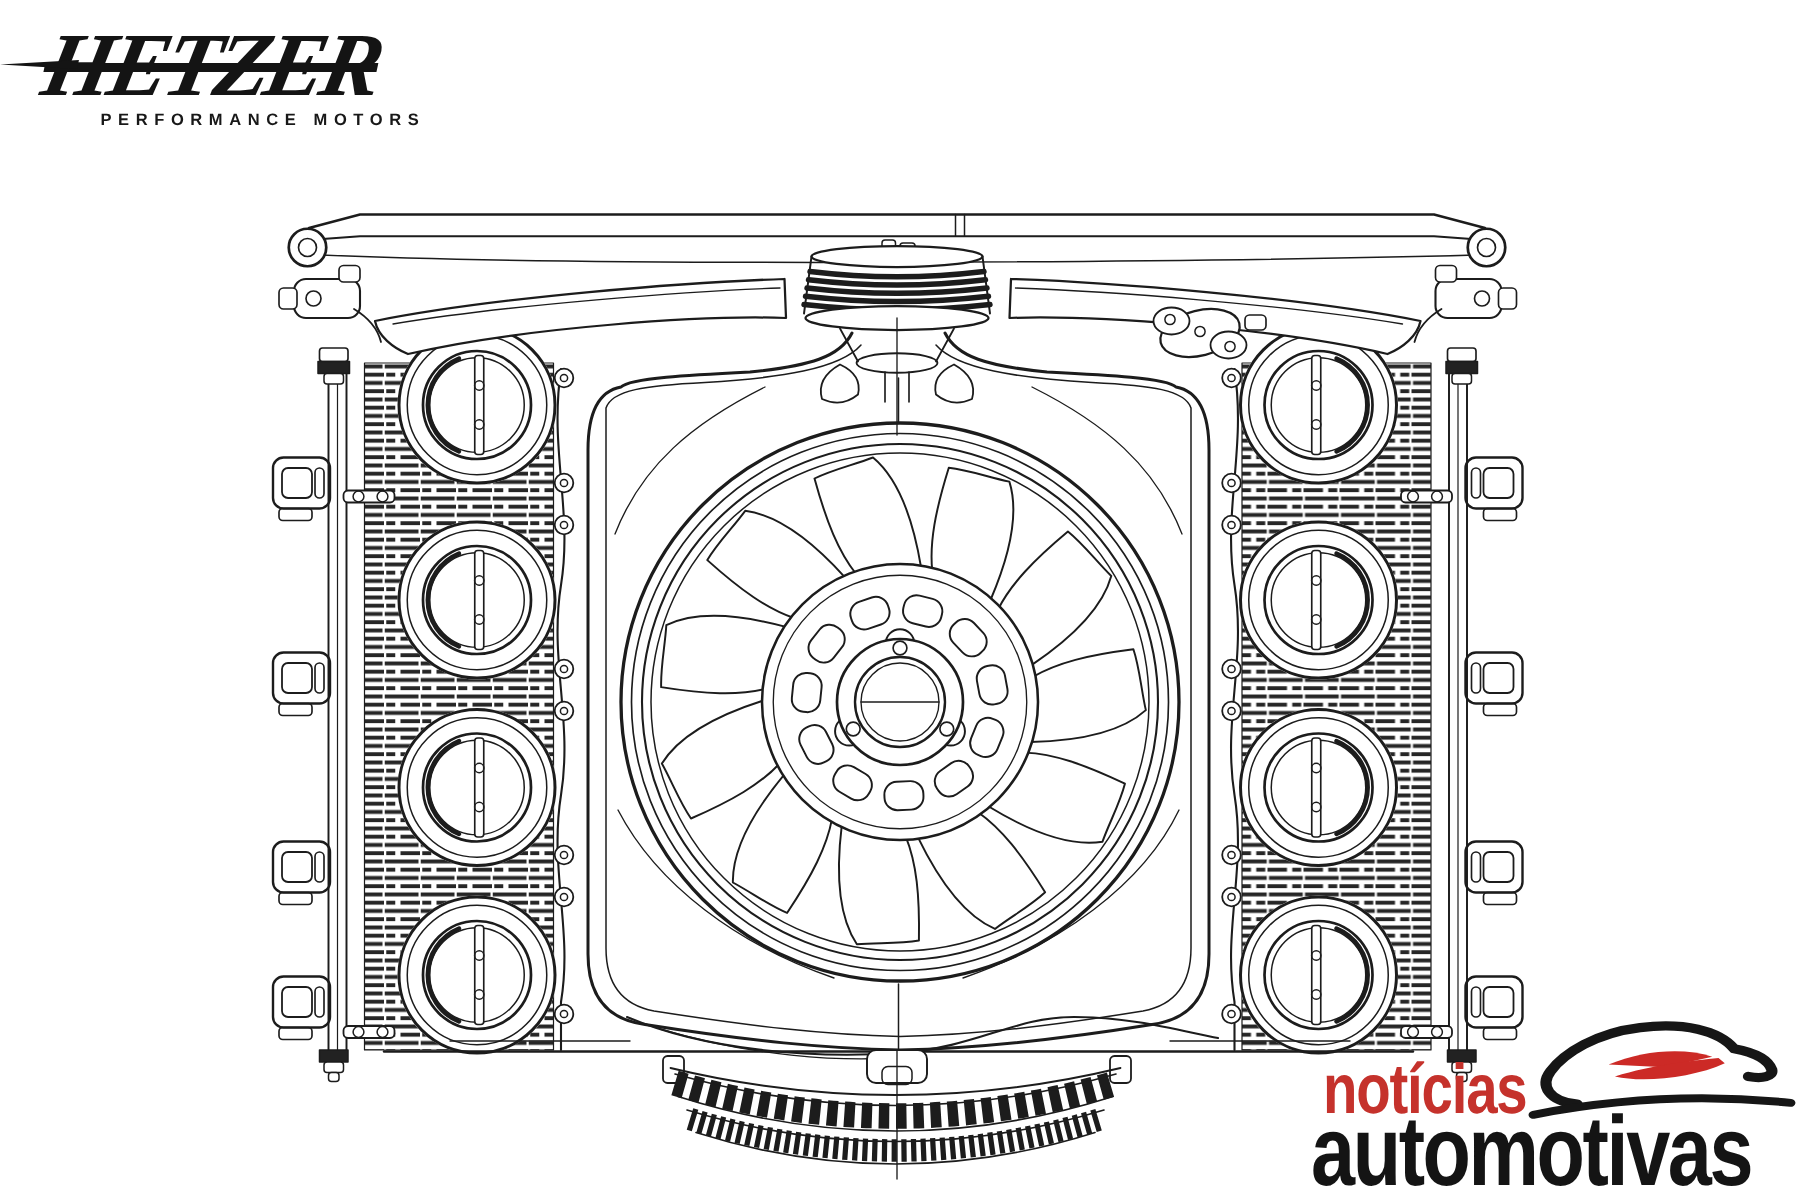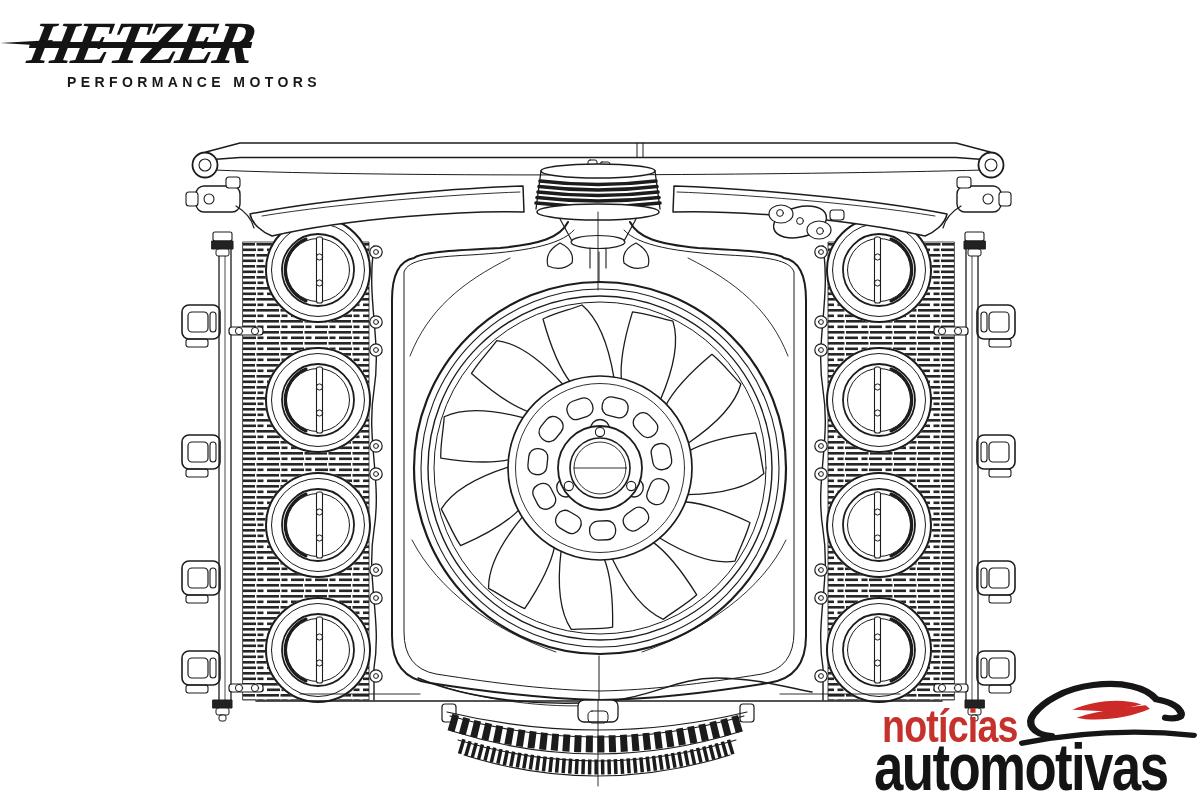--- a/index.html
+++ b/index.html
@@ -8,21 +8,21 @@
 
   
   .logo{position:absolute;left:30px;top:14px;width:260px;height:80px;}
   .logo-brand{position:relative;display:inline-block;transform:skewX(-12deg);
     font-family:"Liberation Serif",serif;font-style:italic;font-weight:700;
     font-size:60px;line-height:58px;letter-spacing:-3px;color:#141414;
     text-decoration:line-through;text-decoration-thickness:6px;}
   .logo-spike{position:absolute;left:-30px;top:26px;width:0;height:0;
     border-top:3px solid transparent;border-bottom:3px solid transparent;
     border-right:52px solid #141414;}
-  .logo-tagline{position:absolute;left:37px;top:60px;font-size:14px;
+  .logo-tagline{position:absolute;left:37px;top:60px;font-size:11px;
     font-weight:700;letter-spacing:4.4px;color:#181818;white-space:nowrap;}
 
   
   .engine-wrap{position:absolute;left:0;top:0;width:1200px;height:800px;}
 
   
   .wm-line1{position:absolute;left:882px;top:698px;font-size:47px;font-weight:700;
     color:#c5322c;letter-spacing:-1px;transform:scaleX(.80);transform-origin:left top;
     white-space:nowrap;}
   .wm-line2{position:absolute;left:874px;top:736px;font-size:66px;font-weight:700;

